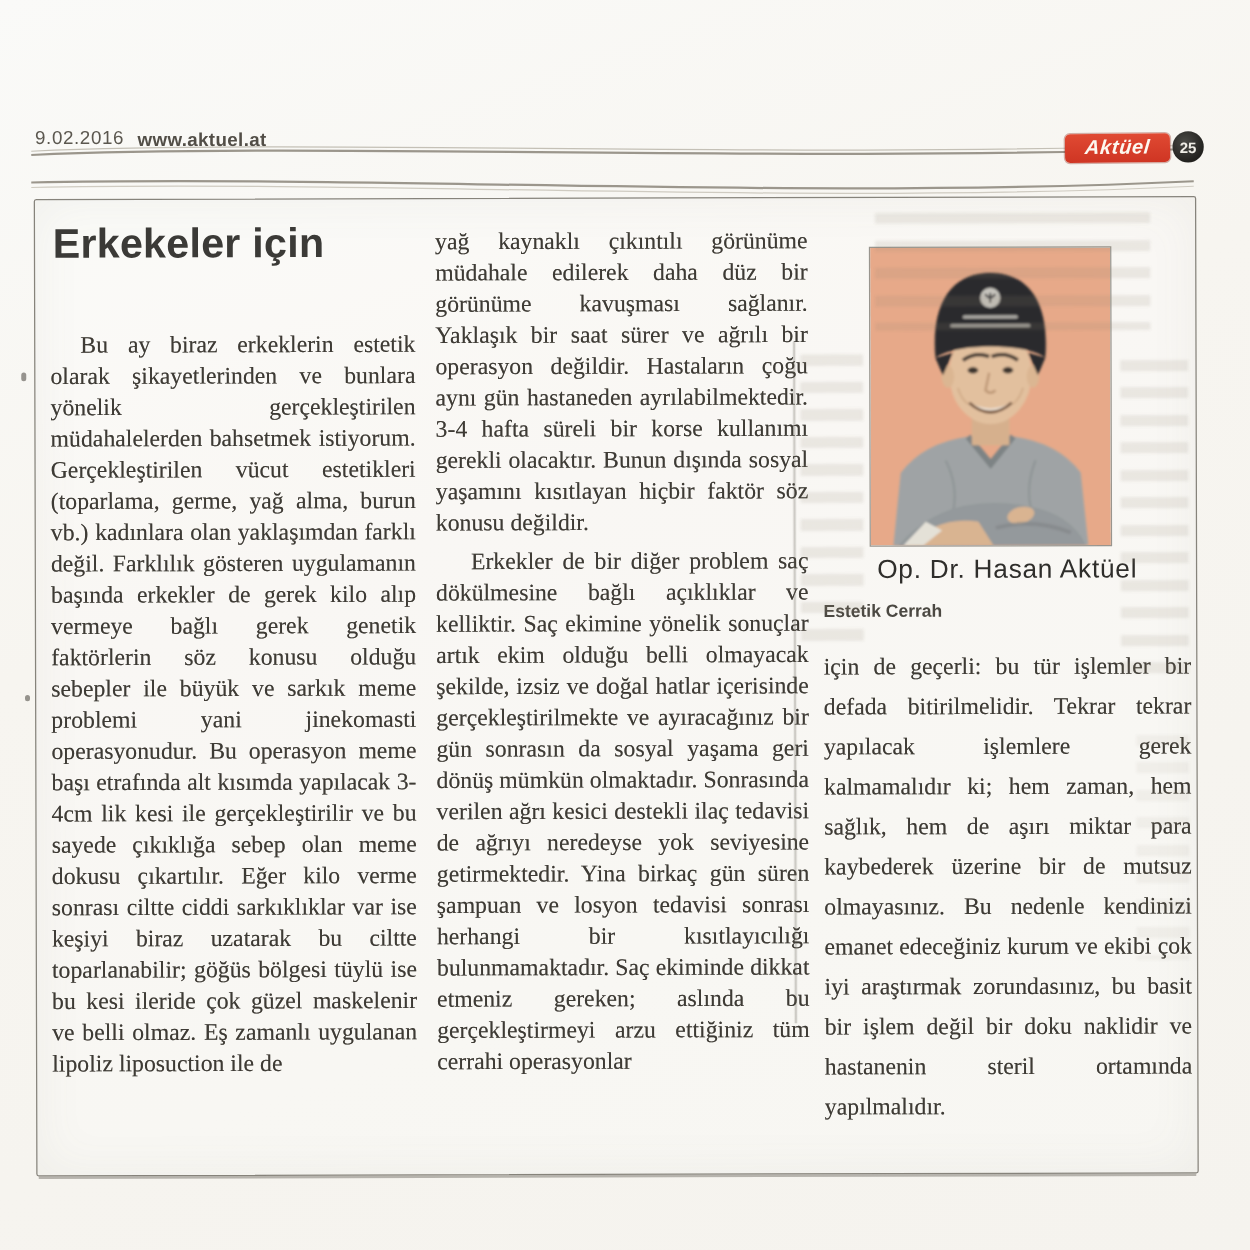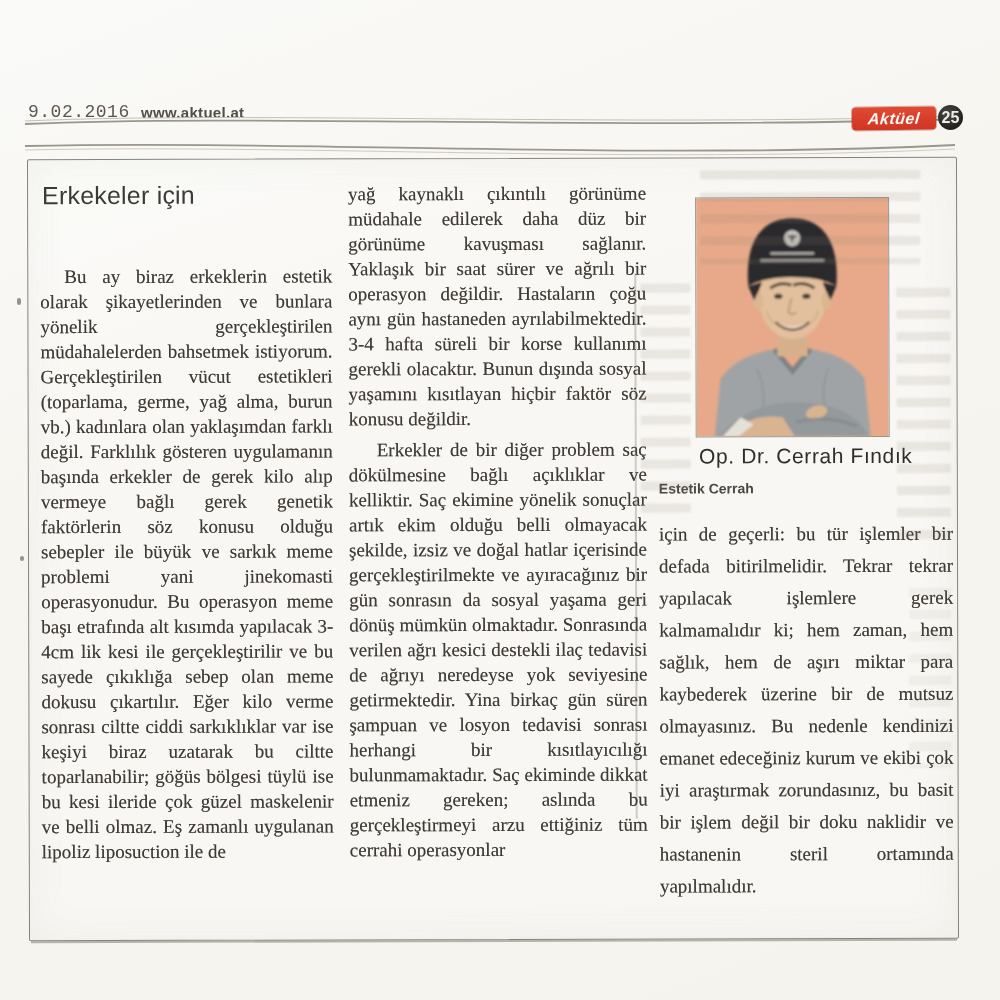--- a/index.html
+++ b/index.html
@@ -2,48 +2,48 @@
 <html><head>
 <meta charset="utf-8">
 <style>
   html,body{margin:0;padding:0;background:#ffffff;}
   .page{
     position:relative;width:1000px;height:1000px;overflow:hidden;
     background:linear-gradient(160deg,#fafaf8 0%,#f7f5f0 40%,#f5f3ee 100%);
     font-family:"Liberation Serif",serif;color:#403d38;
   }
   
-  .hdr-date{position:absolute;left:28px;top:102px;font-family:Liberation Mono, monospace;
-    font-size:18px;color:#5b574f;letter-spacing:.5px;}
+  .hdr-date{position:absolute;left:28px;top:102px;font-family:Liberation Sans, sans-serif;
+    font-size:15px;color:#5b574f;letter-spacing:.5px;}
   .hdr-url{position:absolute;left:110px;top:104px;font-family:"Liberation Sans",sans-serif;
-    font-size:15px;font-weight:bold;color:#524e47;letter-spacing:.3px;margin-left:31px;}
+    font-size:15px;font-weight:bold;color:#524e47;letter-spacing:.3px;}
   .hdr-rules{position:absolute;left:0;top:0;width:1000px;height:180px;pointer-events:none;}
   .logo{
     position:absolute;left:852px;top:107px;width:84px;height:23px;border-radius:4px;
     background:linear-gradient(#e04a33,#cf3523);box-shadow:0 0 0 1px rgba(140,40,25,.35);
     display:flex;align-items:center;justify-content:center;transform:rotate(-.6deg);
   }
   .logo span{font-family:"Liberation Sans",sans-serif;font-style:italic;font-weight:bold;
     font-size:16px;color:#fdf8f0;letter-spacing:.5px;transform:skewX(-6deg);}
   .pagenum{
     position:absolute;left:938px;top:105px;width:25px;height:25px;border-radius:50%;
     background:radial-gradient(circle at 40% 35%,#4a4a46,#23221f 70%);
     display:flex;align-items:center;justify-content:center;
   }
-  .pagenum span{font-family:"Liberation Sans",sans-serif;font-size:16px;font-weight:bold;color:#efede6;}
+  .pagenum span{font-family:"Liberation Sans",sans-serif;font-size:12px;font-weight:bold;color:#efede6;}
   
   .frame{
     position:absolute;left:28px;top:158px;width:928px;height:780px;
     border:1.6px solid #86837b;border-radius:2px;transform:rotate(-.15deg);
     box-shadow:0 4px 0 -2px rgba(130,126,118,.55),inset 0 0 40px rgba(120,115,100,.07);
     background:rgba(255,255,255,.25);
   }
   .title{position:absolute;left:14px;top:16px;width:300px;
-    font-family:"Liberation Sans",sans-serif;font-size:25px;line-height:38px;
-    font-weight:400;color:#3b3a37;letter-spacing:.2px;}
+    font-family:"Liberation Sans",sans-serif;font-size:33px;line-height:38px;
+    font-weight:700;color:#3b3a37;letter-spacing:.2px;}
   .body-text{
     position:absolute;text-align:justify;font-size:19px;line-height:25px;color:#3e3b35;
     text-shadow:0 0 .5px rgba(62,59,53,.55);
   }
   .body-text p{margin:0;}
   .col1-body{left:12px;top:104px;width:292px;}
   .col1-body p{text-indent:24px;}
   .col2-body{left:320px;top:22px;width:298px;}
   .col2-body p.p2{margin-top:6px;text-indent:28px;}
   .col3-body{left:630px;top:360px;width:294px;line-height:32px;}
@@ -139,21 +139,21 @@
           <ellipse cx="82" cy="98" rx="4.2" ry="2.6" fill="#3a322a"></ellipse>
           <ellipse cx="110" cy="98" rx="4.2" ry="2.6" fill="#3a322a"></ellipse>
           <path d="M95,100 l-3,14 q4,4 8,0" stroke="#c49a74" stroke-width="2" fill="none"></path>
           <path d="M79,124 q17,15 34,0" stroke="#7a593f" stroke-width="2.4" fill="none"></path>
           <path d="M82,125 q14,10 28,0 q-14,7 -28,0 Z" fill="#f2ebe0"></path>
           <path d="M70,112 q2,8 8,13" stroke="#d3a87e" stroke-width="1.6" fill="none" opacity=".7"></path>
           <path d="M122,112 q-2,8 -8,13" stroke="#d3a87e" stroke-width="1.6" fill="none" opacity=".7"></path>
         </g>
       </svg>
     </div>
-    <div class="caption">Op. Dr. Cerrah Fındık</div>
+    <div class="caption">Op. Dr. Hasan Aktüel</div>
     <div class="caption-sub">Estetik Cerrah</div>
 
     <div class="body-text col3-body">
       <p>için de geçerli: bu tür işlemler bir defada bitirilmelidir. Tekrar tekrar yapılacak işlemlere gerek kalmamalıdır ki; hem zaman, hem sağlık, hem de aşırı miktar para kaybederek üzerine bir de mutsuz olmayasınız. Bu nedenle kendinizi emanet edeceğiniz kurum ve ekibi çok iyi araştırmak zorundasınız, bu basit bir işlem değil bir doku naklidir ve hastanenin steril ortamında yapılmalıdır.</p>
     </div>
 
     <div class="colrule"></div>
     <div class="ghost" style="left:672px;top:12px;width:220px;height:94px;"></div>
     <div class="ghost" style="left:612px;top:125px;width:50px;height:238px;"></div>
     <div class="ghost" style="left:868px;top:130px;width:54px;height:255px;"></div>

